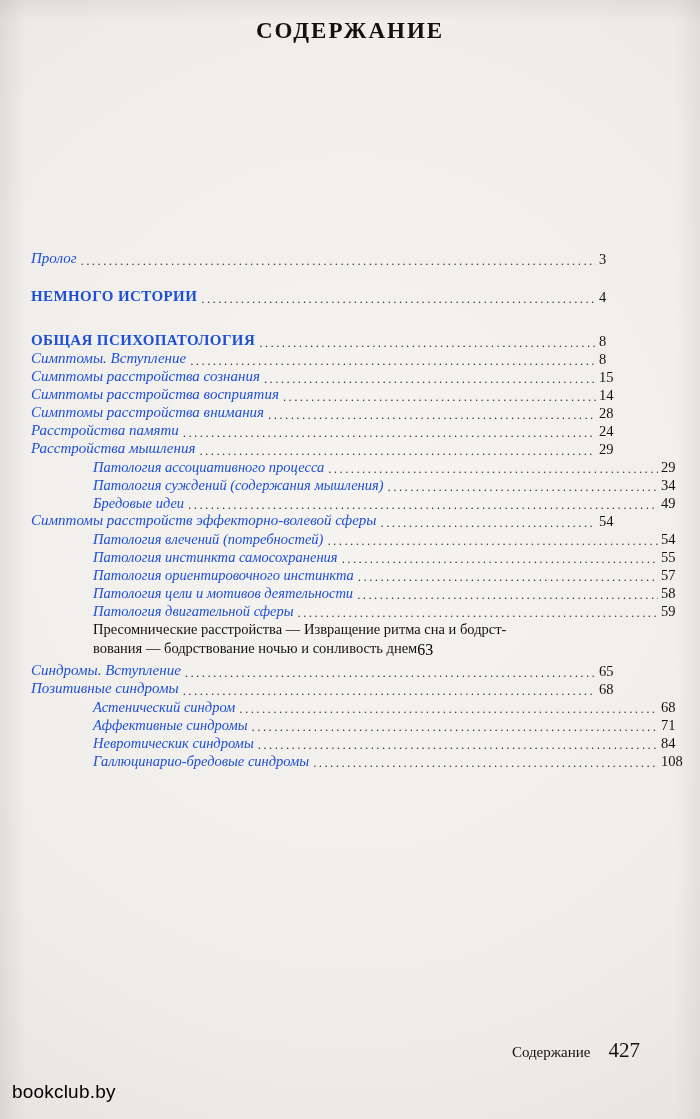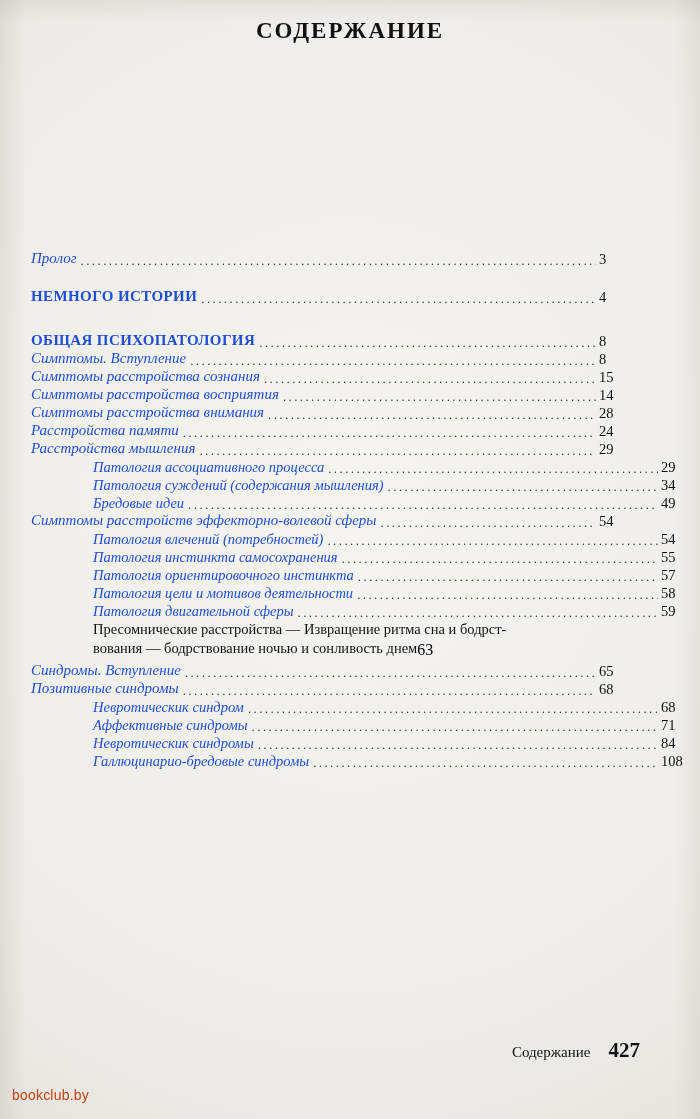--- a/index.html
+++ b/index.html
@@ -160,32 +160,32 @@
     align-items: baseline;
     gap: 18px;
   }
   .footer-label {
     font-size: 15px;
     color: #13110f;
     font-family: "Liberation Serif", serif;
   }
   .footer-page {
     font-size: 21px;
-    font-weight: 700;
+    font-weight: 400;
     color: #13110f;
     font-family: "Liberation Serif", serif;
   }
 
   .watermark {
     position: absolute;
     left: 12px;
     bottom: 8px;
     font-family: "Liberation Sans", sans-serif;
-    font-size: 14px;
-    color: #c2410c;
+    font-size: 19px;
+    color: #000000;
     letter-spacing: 0.2px;
   }
 </style>
 </head>
 <body>
 
 <div class="page"></div>
 
 <div class="content">
 
@@ -297,21 +297,21 @@
           <span class="label">Синдромы. Вступление</span>
           <span class="leader"></span>
           <span class="page-num">65</span>
         </div>
         <div class="entry lvl-italic indent-1">
           <span class="label">Позитивные синдромы</span>
           <span class="leader"></span>
           <span class="page-num">68</span>
         </div>
         <div class="entry lvl-plain indent-2">
-          <span class="label">Невротическик синдром</span>
+          <span class="label">Астенический синдром</span>
           <span class="leader"></span>
           <span class="page-num">68</span>
         </div>
         <div class="entry lvl-plain indent-2">
           <span class="label">Аффективные синдромы</span>
           <span class="leader"></span>
           <span class="page-num">71</span>
         </div>
         <div class="entry lvl-plain indent-2">
           <span class="label">Невротическик синдромы</span>

